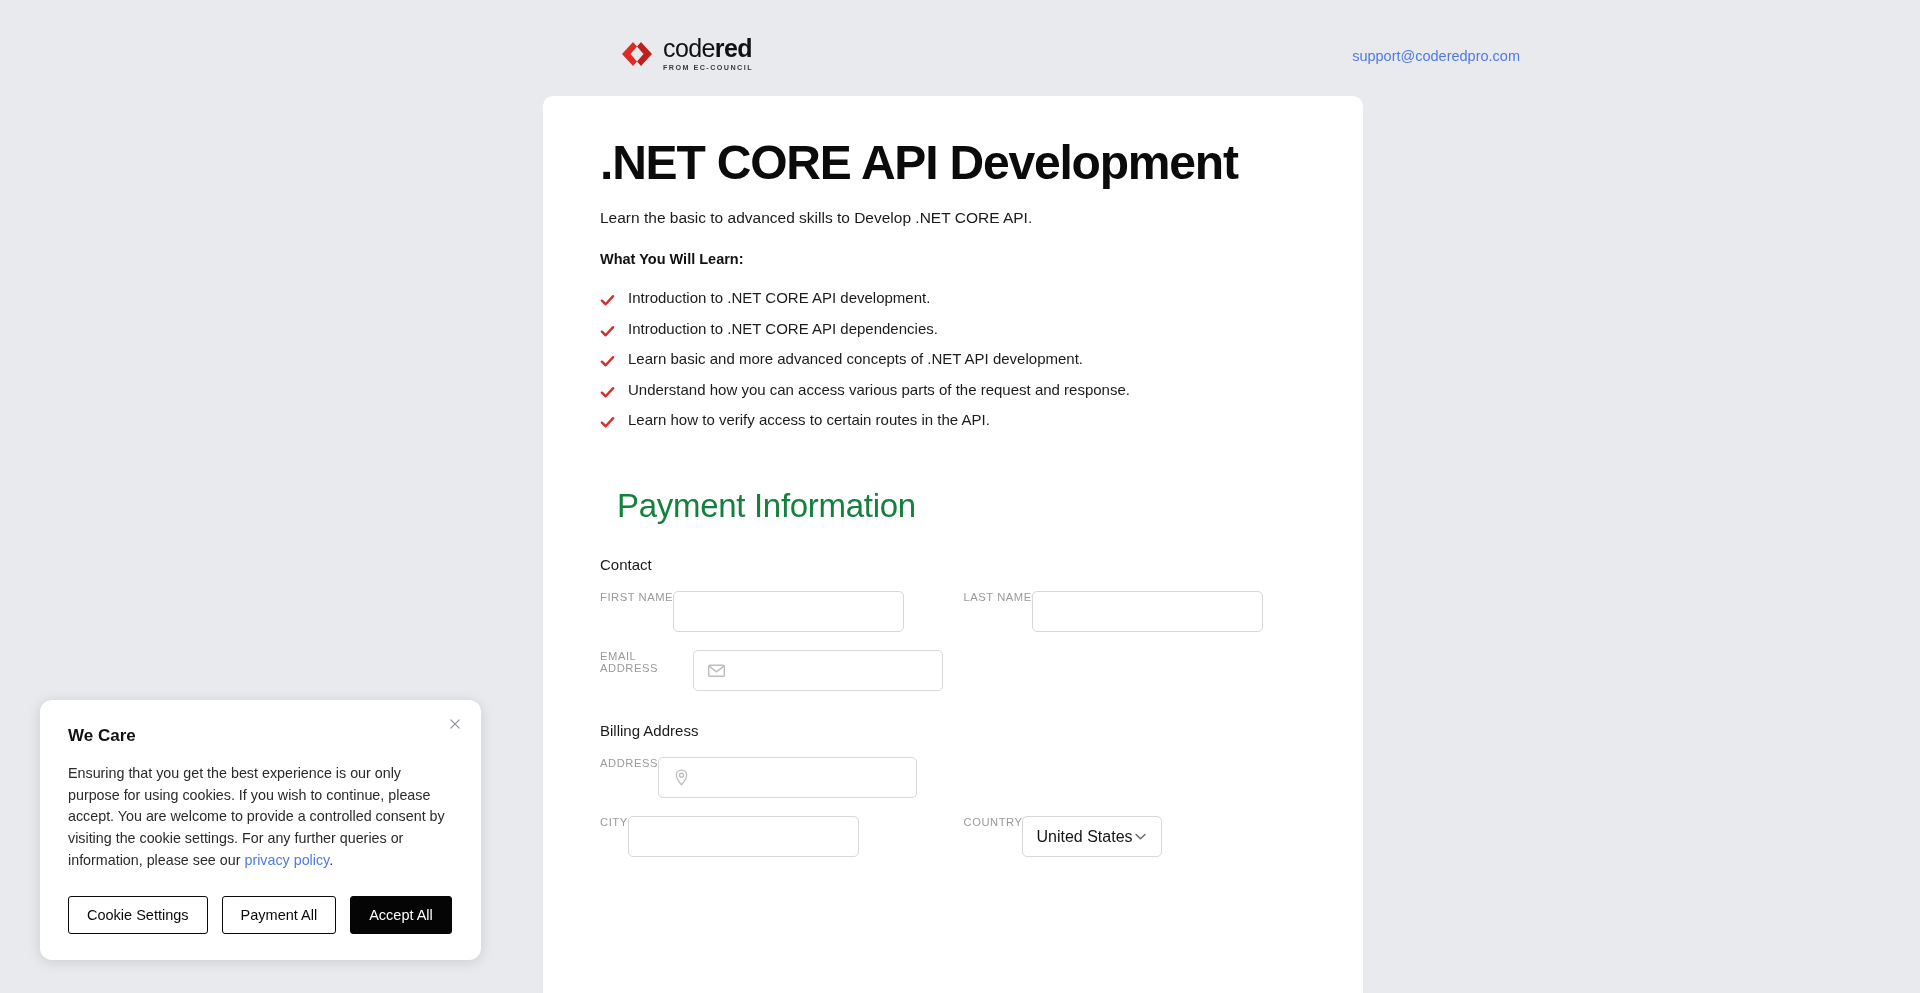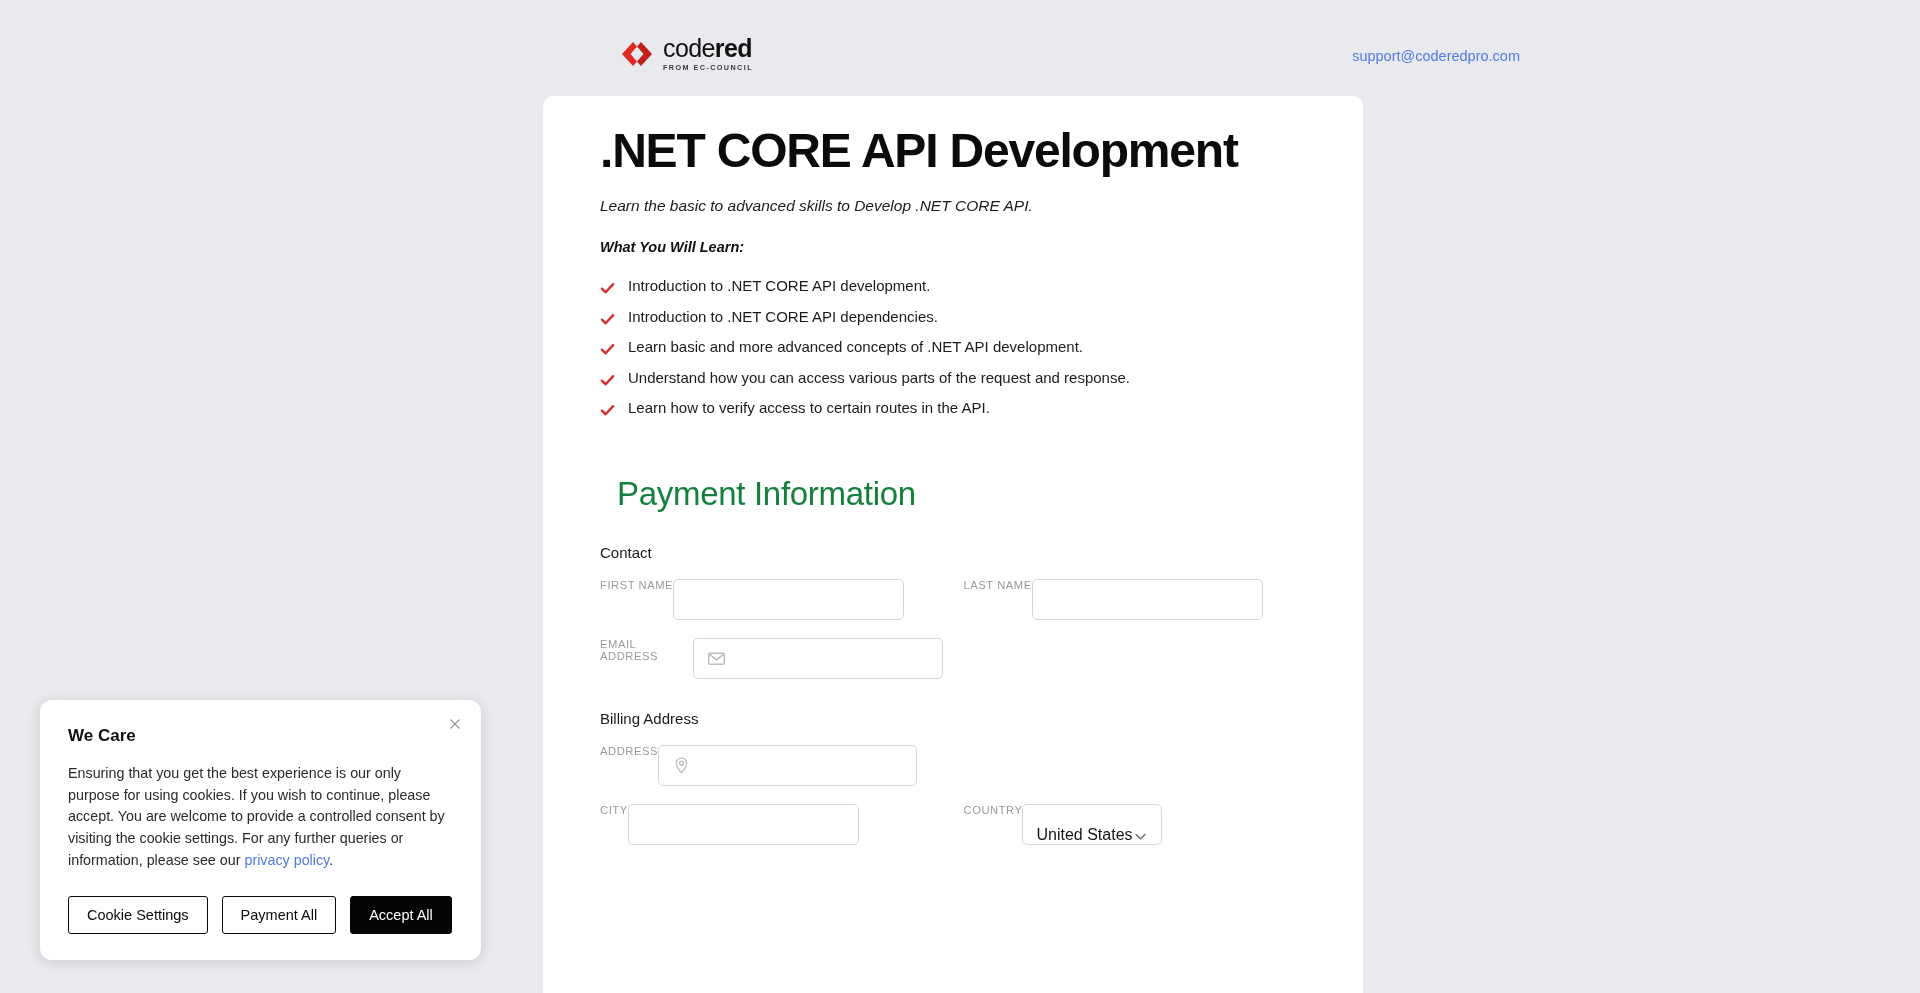--- a/index.html
+++ b/index.html
@@ -40,33 +40,32 @@
   }
 
   
   .card {
     position: absolute; left: 543px; top: 96px;
     width: 820px; height: 897px;
     background: #ffffff;
     border-radius: 10px 10px 0 0;
     overflow: hidden;
   }
-  .card-inner { padding: 28px 57px 0 57px; }
+  .card-inner { padding: 40px 57px 0 57px; }
 
   .course-title {
     font-size: 48px; font-weight: 700; color: #0b0b0b;
     letter-spacing: -1.2px; margin: 0 0 0 0; line-height: 1.12;
   }
   .course-sub {
-    font-size: 15.5px; color: #1b1b1b; margin: 17px 0 0 0; line-height: 1.4; font-style: italic;
+    font-size: 15.5px; color: #1b1b1b; margin: 17px 0 0 0; line-height: 1.4;
   }
   .learn-heading {
     font-size: 14.5px; font-weight: 700; color: #111;
     margin: 23px 0 0 0;
-    font-style: italic;
   }
   .learn-list { list-style: none; margin: 22px 0 0 0; padding: 0; }
   .learn-item {
     display: flex; align-items: flex-start; gap: 13px;
     margin-bottom: 11.5px;
   }
   .check-icon { flex: 0 0 auto; width: 15px; height: 15px; margin-top: 4px; }
   .learn-text { font-size: 15px; color: #1b1b1b; line-height: 1.25; }
 
   .section-title {
@@ -90,21 +89,21 @@
     padding: 0 13px;
   }
   .input-box .leading-icon { flex: 0 0 auto; width: 19px; height: 19px; margin-right: 9px; }
   .input-box input {
     border: none; outline: none; background: transparent;
     font-family: "Liberation Sans", sans-serif;
     font-size: 15px; color: #1a1a1a; width: 100%; height: 100%;
   }
   .select-box {
     height: 41px; border: 1px solid #d8d8d8; border-radius: 5px;
-    background: #fff; display: flex; align-items: flex-end;
+    background: #fff; display: flex; align-items: center;
     justify-content: space-between; padding: 0 13px;
     font-size: 16px; color: #151515;
   }
   .chev { width: 15px; height: 15px; flex: 0 0 auto; }
 
   
   .cookie-dialog {
     position: absolute; left: 40px; top: 700px;
     width: 441px;
     background: #ffffff;

